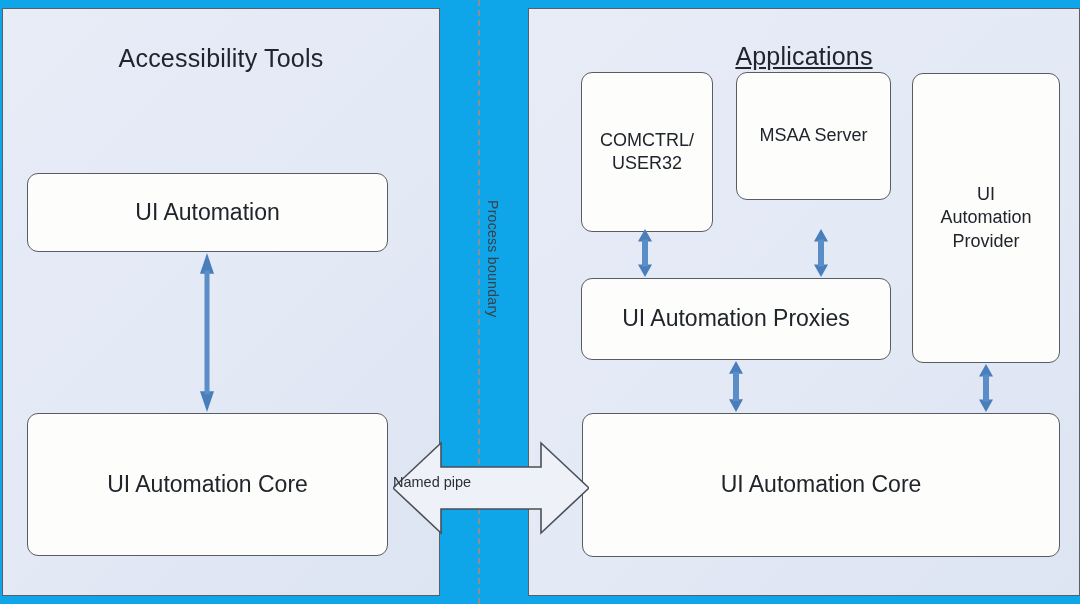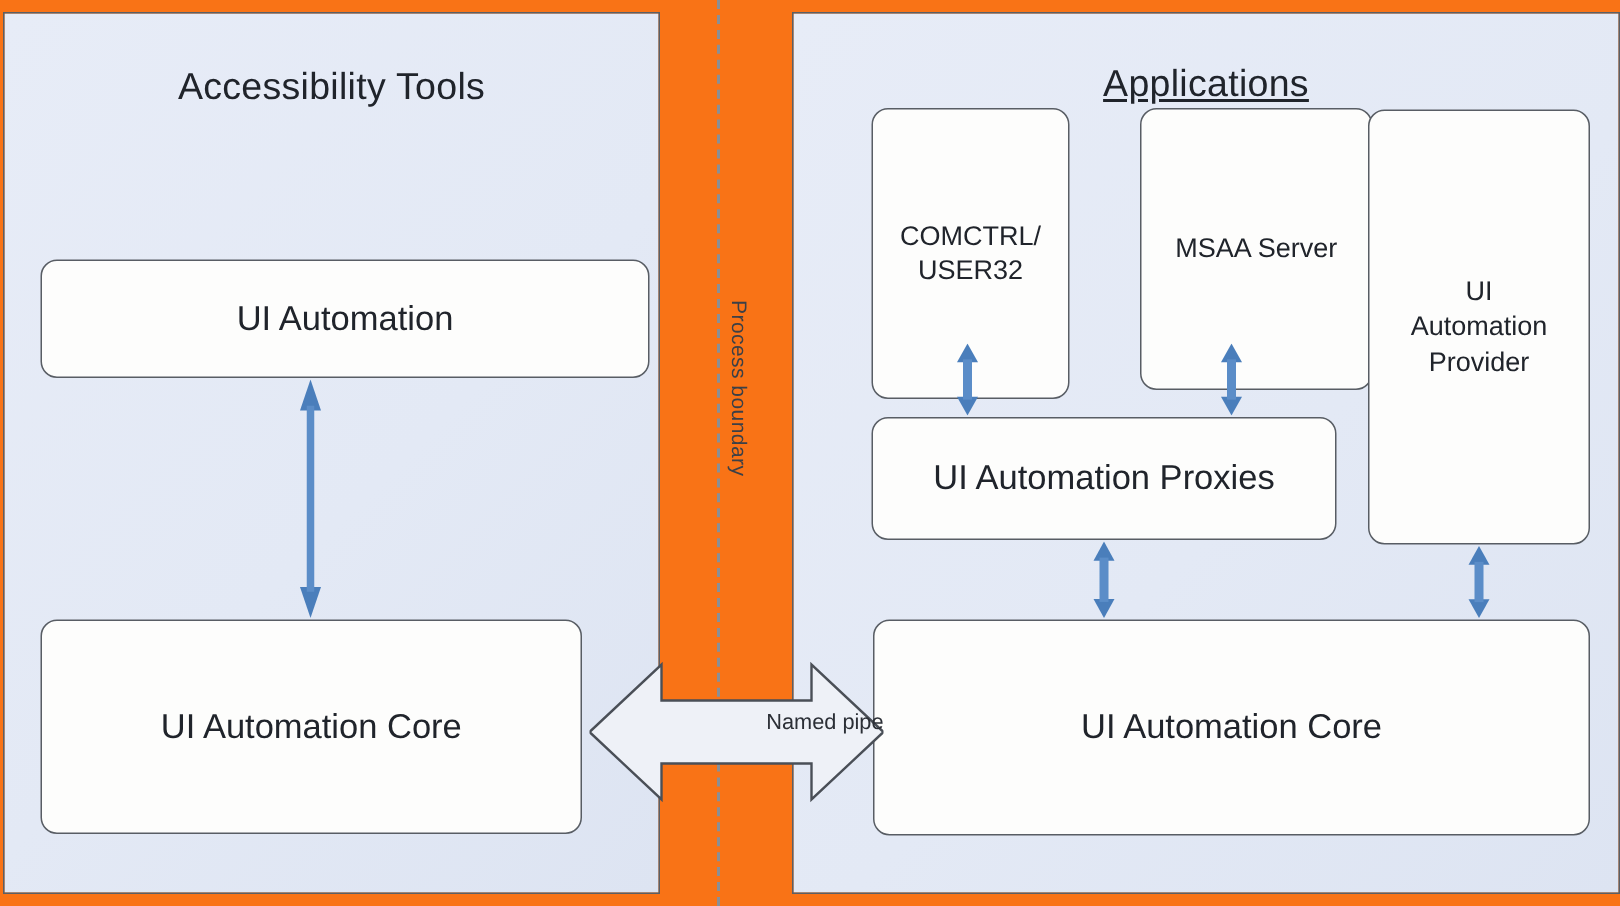--- a/index.html
+++ b/index.html
@@ -4,21 +4,21 @@
 <style>
   html, body {
     margin: 0;
     padding: 0;
     background: #ffffff;
   }
   #stage {
     position: relative;
     width: 1080px;
     height: 604px;
-    background: #f97316;
+    background: #0ea5e9;
     font-family: "Liberation Sans", sans-serif;
     overflow: hidden;
   }
 
   
   .panel {
     position: absolute;
     background: linear-gradient(135deg, #e7ecf7 0%, #e3e9f5 55%, #dde4f2 100%);
     border: 1.5px solid #5a5f66;
     box-sizing: border-box;
@@ -71,25 +71,25 @@
     box-sizing: border-box;
     display: flex;
     align-items: center;
     justify-content: center;
     text-align: center;
     color: #20242b;
     line-height: 1.30;
     padding: 2px 6px;
   }
 
-  #node-client-code     { left: 27px;  top: 173px; width: 406px; height: 79px;  font-size: 23px; }
+  #node-client-code     { left: 27px;  top: 173px; width: 361px; height: 79px;  font-size: 23px; }
   #node-core-left       { left: 27px;  top: 413px; width: 361px; height: 143px; font-size: 23px; }
 
-  #node-comctrl         { left: 581px; top: 72px;  width: 132px; height: 194px; font-size: 18px; }
-  #node-msaa            { left: 736px; top: 72px;  width: 155px; height: 188px; font-size: 18px; margin-left: 24px; }
+  #node-comctrl         { left: 581px; top: 72px;  width: 132px; height: 160px; font-size: 18px; }
+  #node-msaa            { left: 736px; top: 72px;  width: 155px; height: 128px; font-size: 18px; }
   #node-provider        { left: 912px; top: 73px;  width: 148px; height: 290px; font-size: 18px; }
   #node-proxies         { left: 581px; top: 278px; width: 310px; height: 82px;  font-size: 23px; }
   #node-core-right      { left: 582px; top: 413px; width: 478px; height: 144px; font-size: 23px; }
 
   
   .varrow {
     position: absolute;
     width: 18px;
   }
   .varrow svg { display: block; width: 100%; height: 100%; }
@@ -107,21 +107,21 @@
     top: 441px;
     width: 196px;
     height: 94px;
   }
   #named-pipe svg { display: block; width: 100%; height: 100%; }
   #named-pipe-label {
     position: absolute;
     left: 393px;
     top: 474px;
     width: 196px;
-    text-align: right;
+    text-align: left;
     font-size: 14.5px;
     color: #2b2f36;
     white-space: nowrap;
   }
 </style>
 </head>
 <body>
 
 <div id="stage">
 

